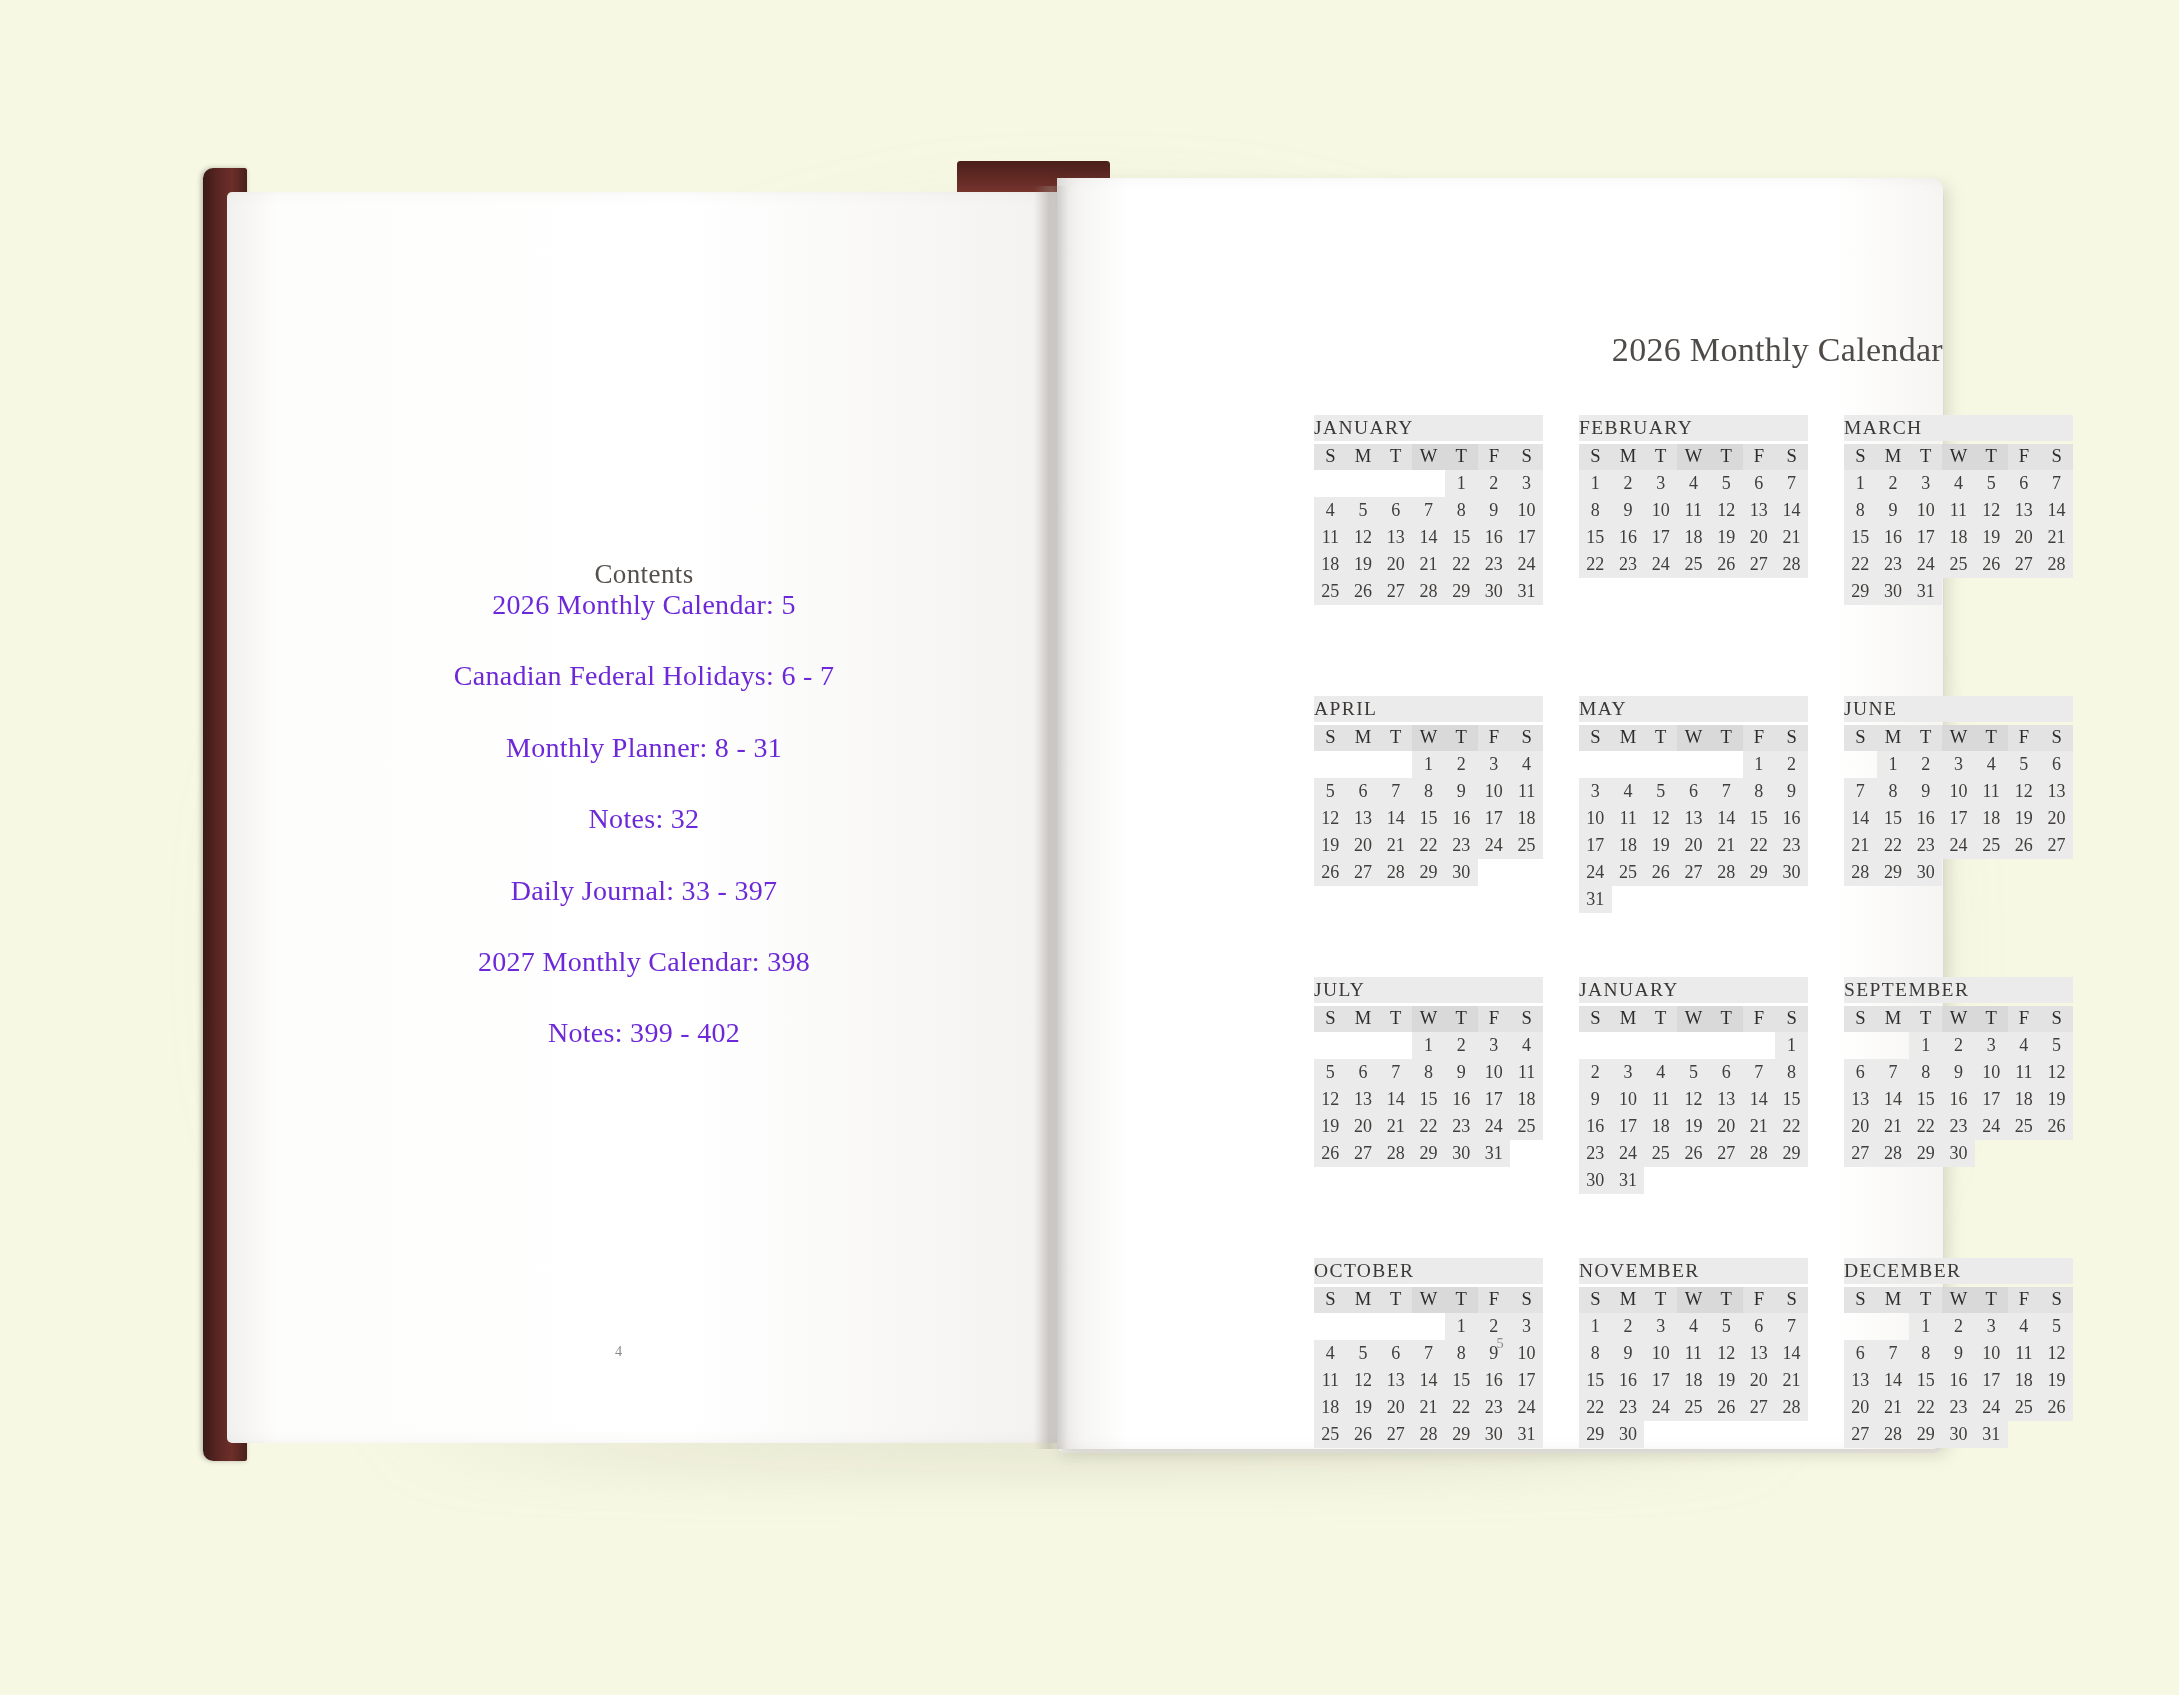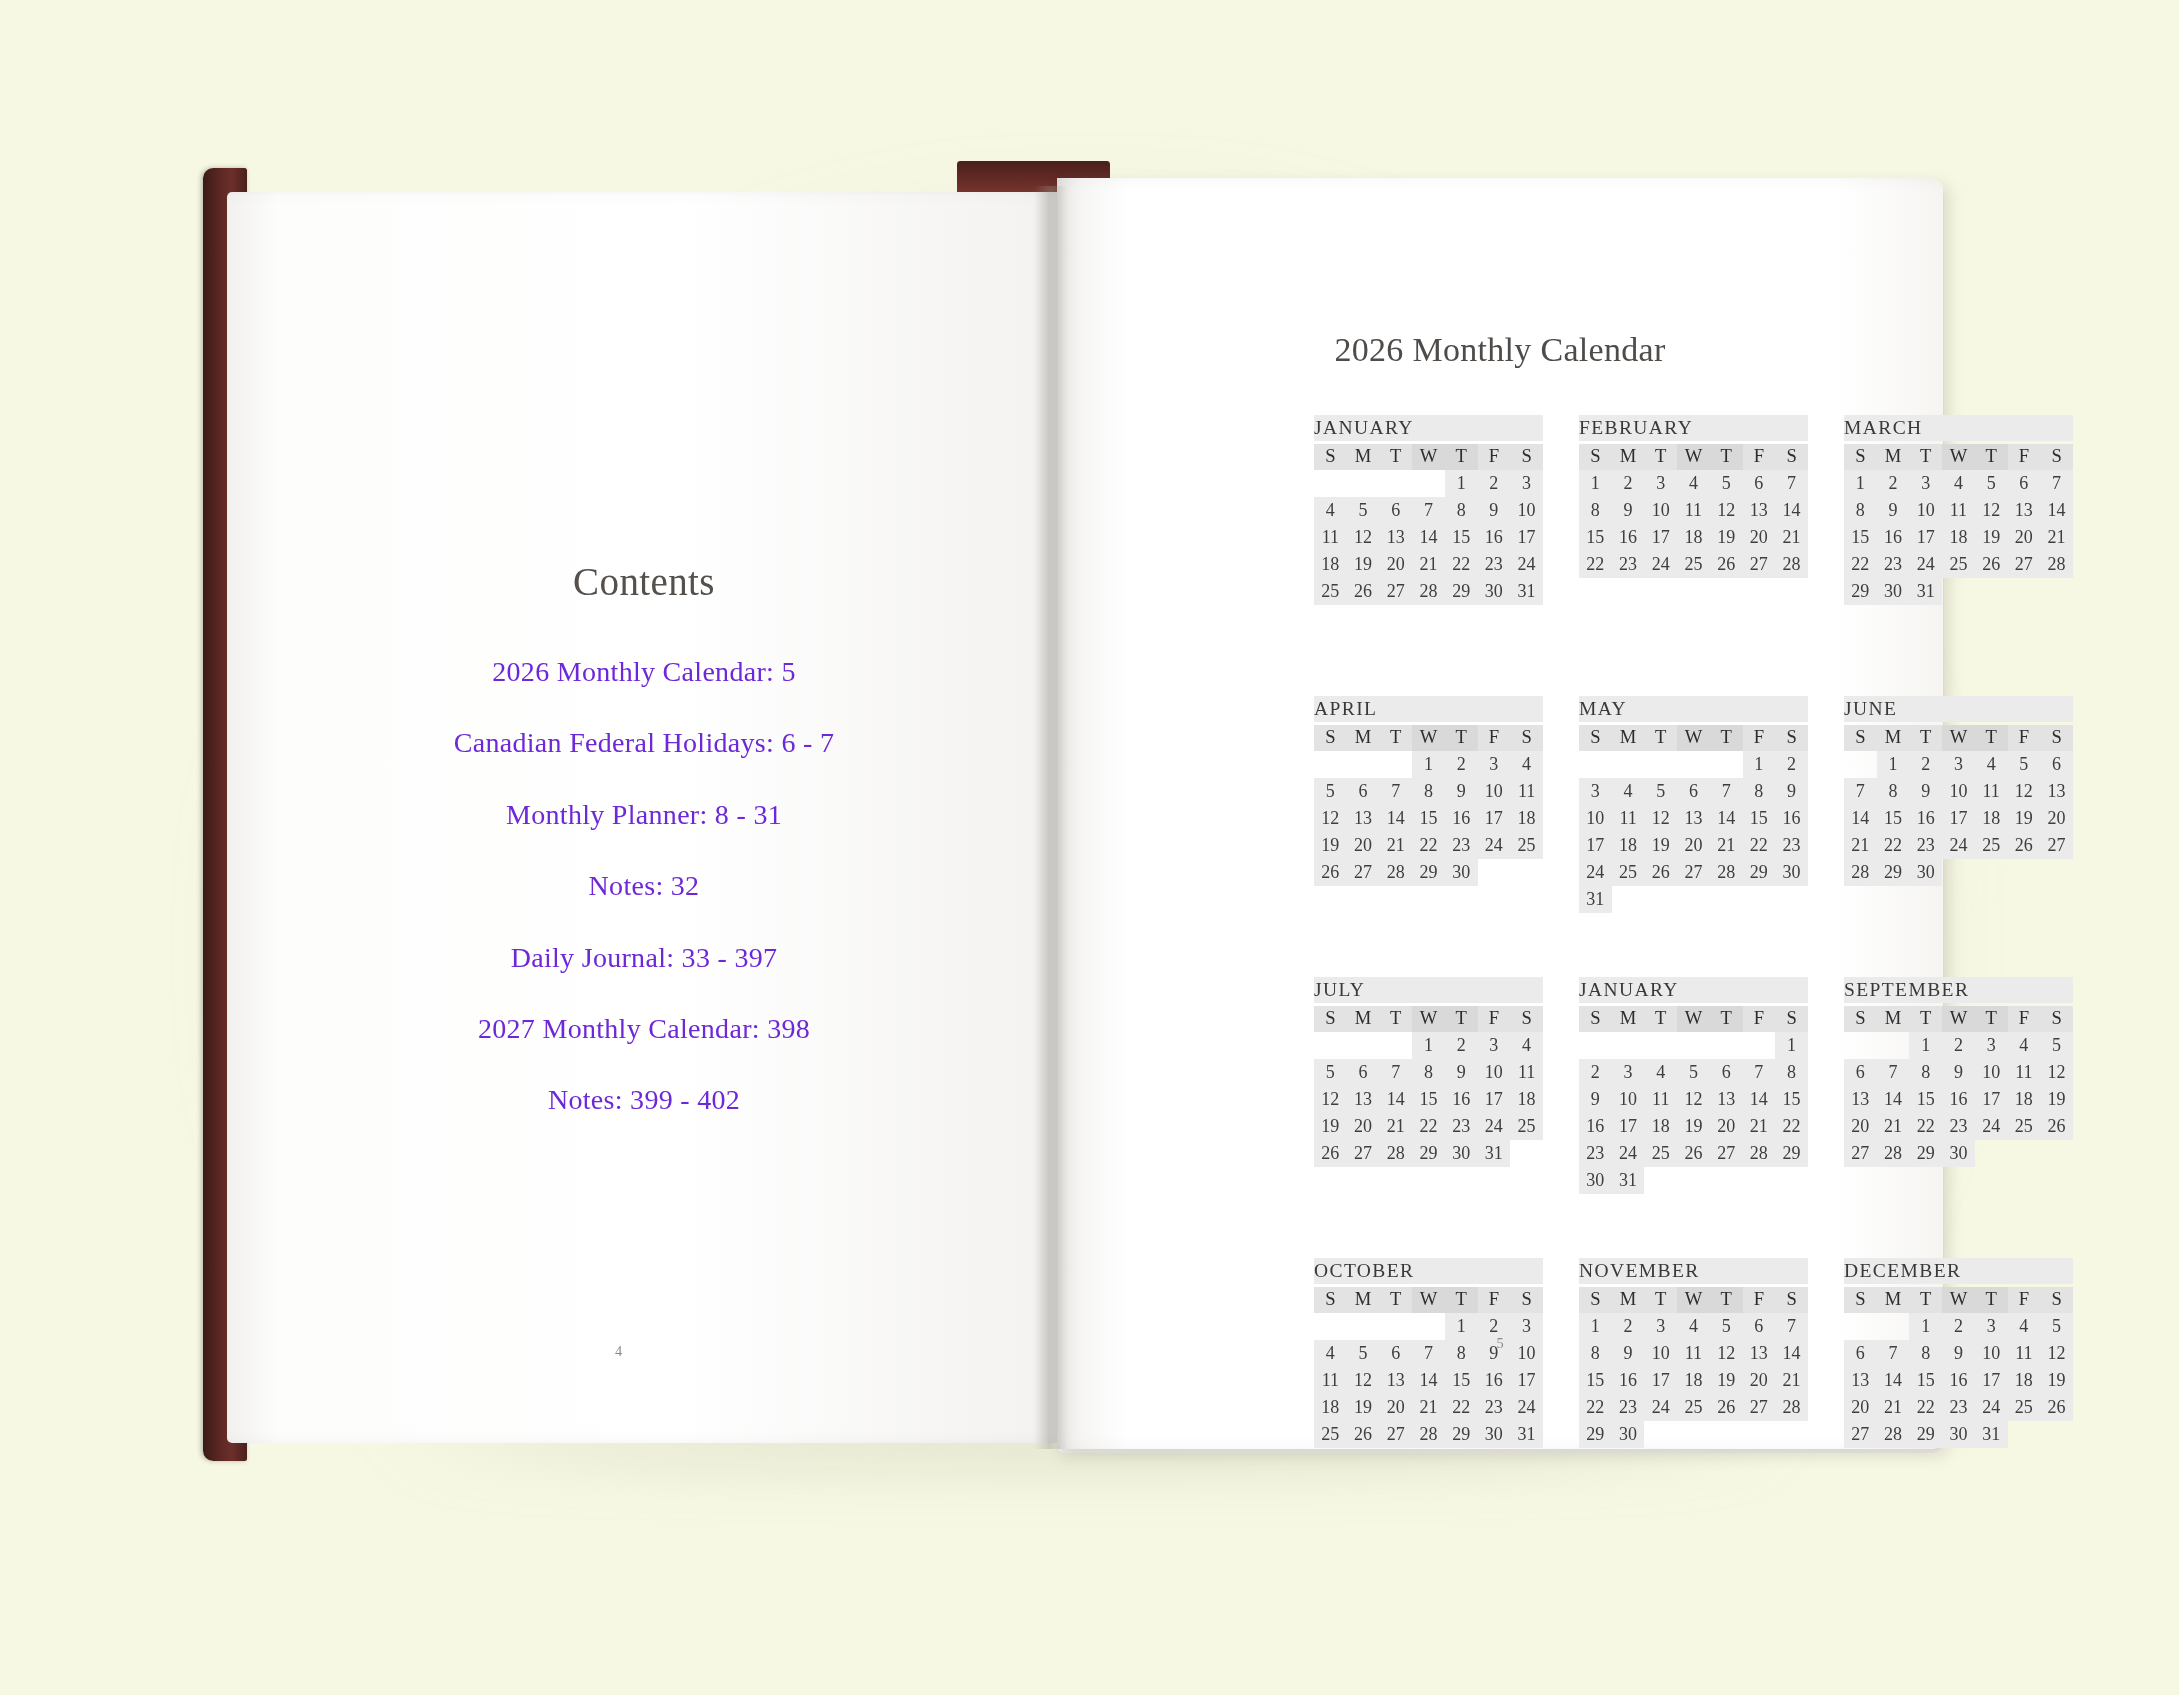--- a/index.html
+++ b/index.html
@@ -105,24 +105,23 @@
   
   .contents-wrap {
     position: absolute;
     left: 51px;
     top: 398px;
     width: 780px;
     text-align: center;
     color: #5d5f5e;
   }
   .contents-title {
-    font-size: 39px;
+    font-size: 27px;
     letter-spacing: 0.4px;
     color: #55504c;
-    margin-bottom: 53px;
   }
   .contents-item {
     font-size: 28px;
     line-height: 1.05;
     margin-bottom: 42px;
     color: #6d28d9;
     letter-spacing: 0.3px;
   }
   .folio {
     position: absolute;
@@ -131,21 +130,21 @@
   }
   .folio-left { left: 0; top: 1182px; width: 831px; text-align: center; }
   .folio-right { left: 854px; top: 1174px; width: 886px; text-align: center; }
 
   
   .cal-title {
     position: absolute;
     left: 854px;
     top: 170px;
     width: 886px;
-    text-align: center;
+    text-align: right;
     font-size: 34px;
     color: #4e4b48;
     letter-spacing: 0.3px;
   }
   .cal-grid {
     position: absolute;
     left: 1093px;
     top: 254px;
     width: 797px;
     display: grid;

